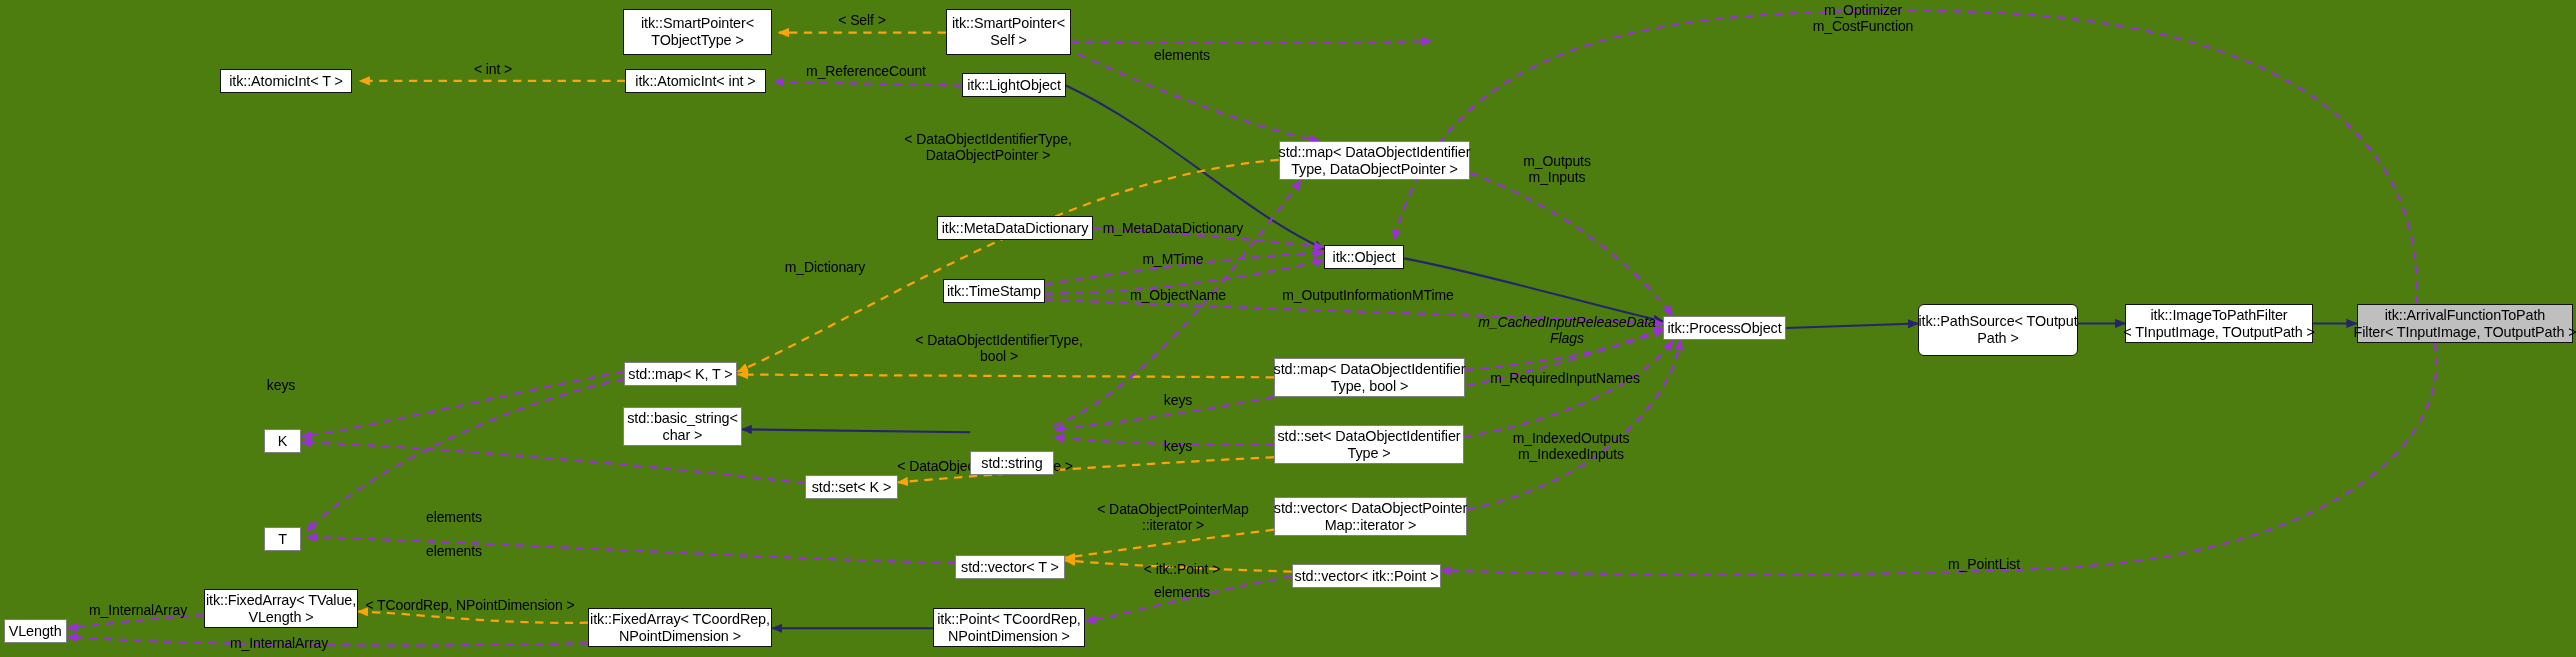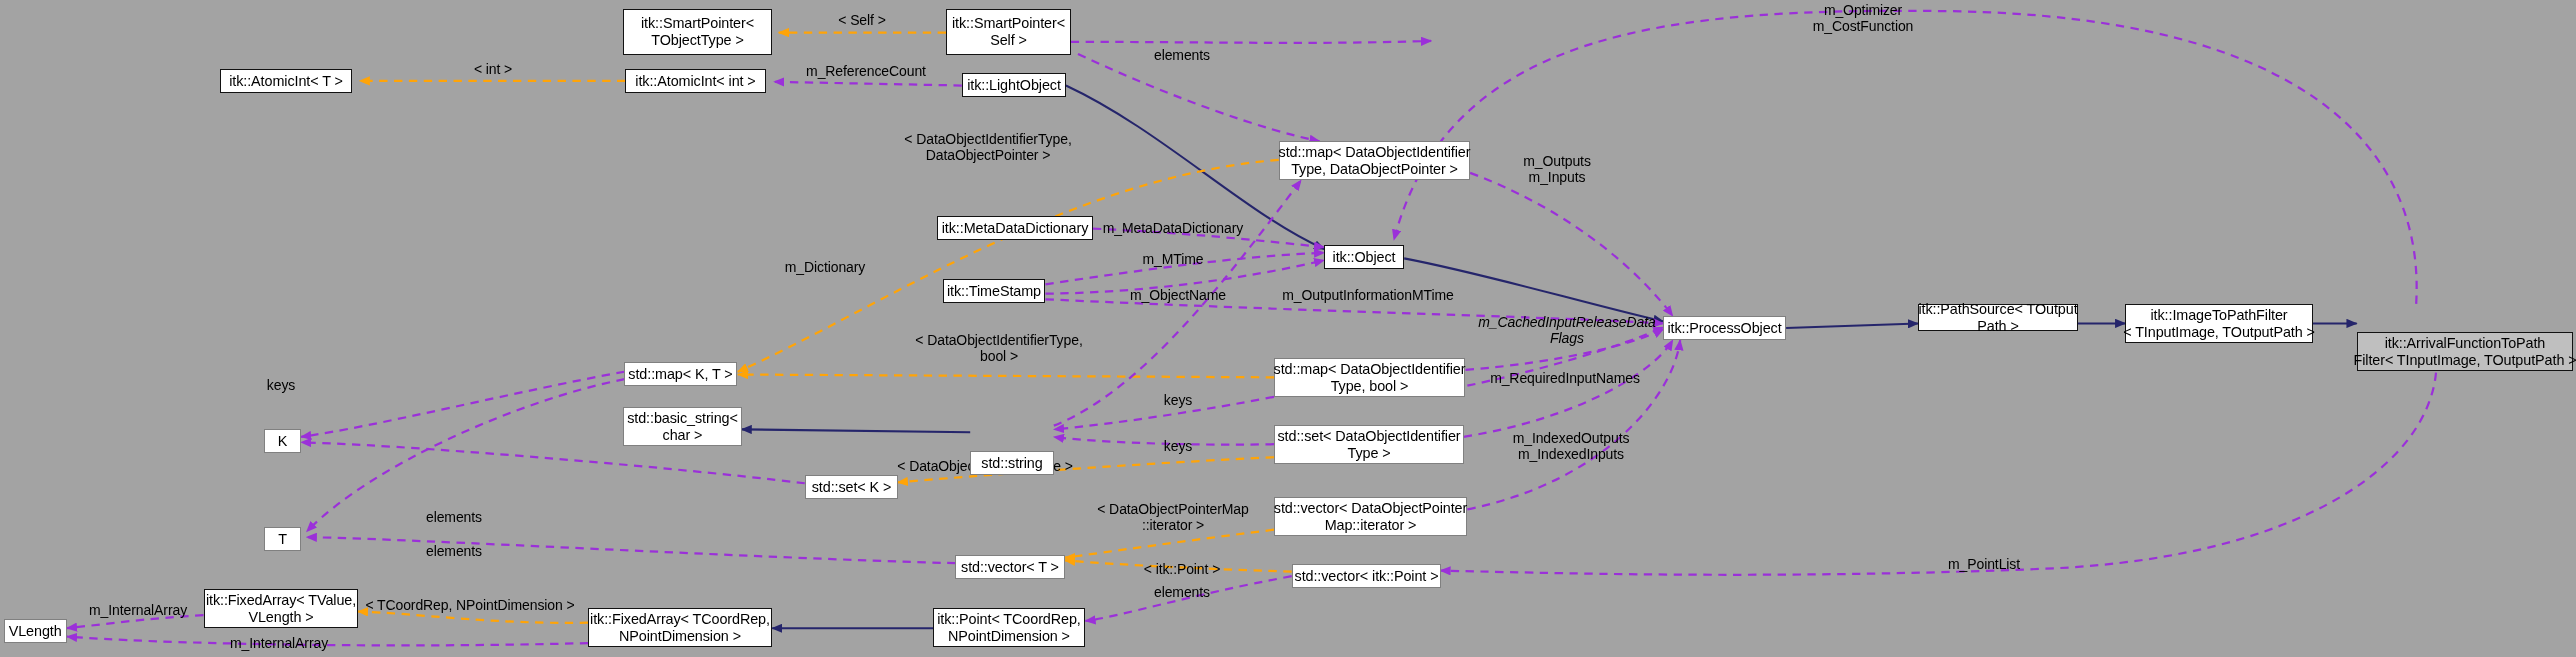--- a/index.html
+++ b/index.html
@@ -4,21 +4,21 @@
 <style>
   html, body {
     margin: 0;
     padding: 0;
     background: #ffffff;
   }
   #diagram-root {
     position: relative;
     width: 2576px;
     height: 658px;
-    background: #a3a3a3;
+    background: #4d7c0f;
     font-family: "Liberation Sans", sans-serif;
     overflow: hidden;
   }
   #edge-layer {
     position: absolute;
     left: 0; top: 0;
     width: 2576px;
     height: 658px;
   }
   .node {
@@ -37,21 +37,20 @@
     padding: 0 2.8px;
     white-space: pre;
     z-index: 5;
   }
   .node.itk {
     border: 1.5px solid #121212;
   }
   .node.highlight {
     background: #bfbfbf;
     border: 1.5px solid #121212;
-    margin-top: 28px;
   }
   .edge-label {
     position: absolute;
     font-size: 14px;
     line-height: 1.15;
     color: #000000;
     text-align: center;
     white-space: pre;
     transform: translate(-50%, -50%);
     letter-spacing: -0.1px;
@@ -123,21 +122,21 @@
 Self &gt;</div>
       <div class="node itk" style="left: 220px; top: 69px; width: 132px; height: 24px;">itk::AtomicInt&lt; T &gt;</div>
       <div class="node itk" style="left: 625px; top: 69px; width: 141px; height: 24px;">itk::AtomicInt&lt; int &gt;</div>
       <div class="node itk" style="left: 962px; top: 73px; width: 104px; height: 24px;">itk::LightObject</div>
       <div class="node std" style="left: 1279px; top: 141px; width: 191px; height: 39px;">std::map&lt; DataObjectIdentifier
 Type, DataObjectPointer &gt;</div>
       <div class="node itk" style="left: 937px; top: 216px; width: 156px; height: 24px;">itk::MetaDataDictionary</div>
       <div class="node itk" style="left: 1324px; top: 245px; width: 80px; height: 24px;">itk::Object</div>
       <div class="node itk" style="left: 943px; top: 279px; width: 102px; height: 24px;">itk::TimeStamp</div>
       <div class="node std" style="left: 1663px; top: 316px; width: 123px; height: 24px;">itk::ProcessObject</div>
-      <div class="node itk" style="left: 1918px; top: 304px; width: 160px; height: 27px;">itk::PathSource&lt; TOutput
+      <div class="node itk" style="left: 1918px; top: 304px; width: 160px; height: 52px; border-radius: 6px;">itk::PathSource&lt; TOutput
 Path &gt;</div>
       <div class="node itk" style="left: 2125px; top: 304px; width: 188px; height: 39px;">itk::ImageToPathFilter
 &lt; TInputImage, TOutputPath &gt;</div>
       <div class="node highlight" style="left: 2357px; top: 304px; width: 216px; height: 39px;">itk::ArrivalFunctionToPath
 Filter&lt; TInputImage, TOutputPath &gt;</div>
       <div class="node std" style="left: 624px; top: 362px; width: 113px; height: 24px;">std::map&lt; K, T &gt;</div>
       <div class="node std" style="left: 1274px; top: 358px; width: 191px; height: 39px;">std::map&lt; DataObjectIdentifier
 Type, bool &gt;</div>
       <div class="node std" style="left: 623px; top: 407px; width: 119px; height: 39px;">std::basic_string&lt;
 char &gt;</div>

